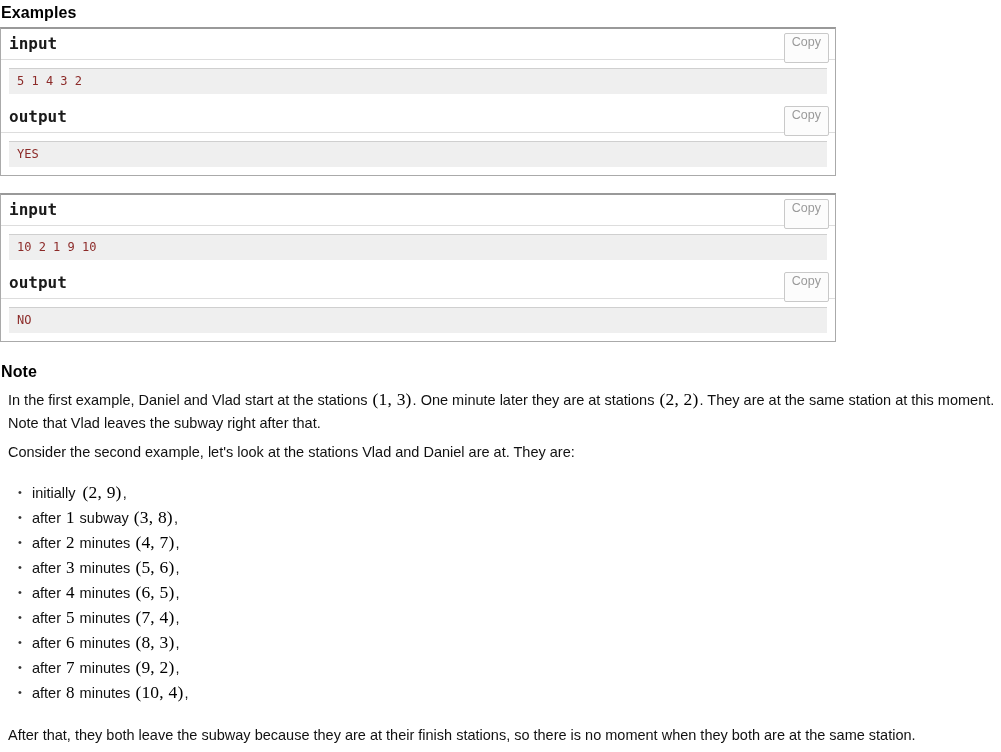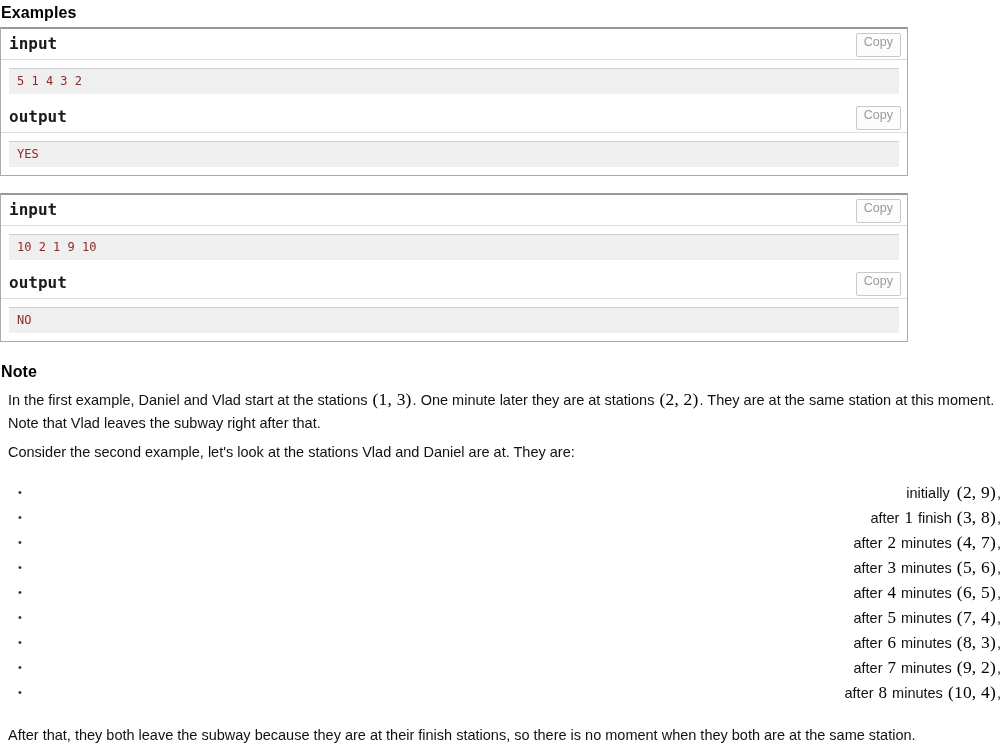--- a/index.html
+++ b/index.html
@@ -34,21 +34,21 @@
   
   .sample-tests {
     margin: 0;
   }
   .sample-test {
     border: 1px solid #aaaaaa;
     border-top: 2px solid #999999;
     background: #ffffff;
     margin-bottom: 17px;
     box-sizing: border-box;
-    width: 908px;
+    width: 836px;
   }
   .io-title-bar {
     position: relative;
     background: #ffffff;
     padding: 4px 8px 5px 8px;
     border-bottom: 1px solid #dddddd;
     min-height: 22px;
     box-sizing: border-box;
   }
   .io-title {
@@ -62,21 +62,21 @@
   .copy-button {
     position: absolute;
     right: 6px;
     top: 4px;
     font-family: "Liberation Sans", sans-serif;
     font-size: 12.5px;
     color: #9a9a9a;
     background: #fcfcfc;
     border: 1px solid #c9c9c9;
     border-radius: 2px;
-    padding: 1px 7px 6px 7px;
+    padding: 1px 7px 12px 7px;
     line-height: 15px;
     cursor: pointer;
     user-select: none;
   }
   .io-content {
     background: #efefef;
     border-top: 1px solid #cfcfcf;
     padding: 4px 8px 5px 8px;
     margin: 8px;
     font-family: "DejaVu Sans Mono", monospace;
@@ -105,21 +105,20 @@
   .note p.spaced {
   }
   .note p.tail {
     margin-top: 17px;
   }
 
   ul.station-list {
     margin: 12px 0 0 0;
     padding: 0 0 0 32px;
     list-style: none;
-    text-align: right;
   }
   ul.station-list li {
     position: relative;
     line-height: 24px;
     font-size: 14.5px;
     color: #111111;
     padding: 0;
   }
   ul.station-list li::before {
     content: "\2022";
@@ -185,21 +184,21 @@
 
   <div class="note">
     <h2 class="section-title">Note</h2>
 
     <p><span>In the first example, Daniel and Vlad start at the stations </span><span class="math">(1, 3)</span><span>. One minute later they are at stations </span><span class="math">(2, 2)</span><span>. They are at the same station at this moment. Note that Vlad leaves the subway right after that.</span></p>
 
     <p class="spaced">Consider the second example, let's look at the stations Vlad and Daniel are at. They are:</p>
 
     <ul class="station-list">
       <li><span>initially </span><span class="math-n"></span><span></span><span class="math">(2, 9)</span><span>,</span></li>
-      <li><span>after </span><span class="math-n">1</span><span> finish </span><span class="math">(3, 8)</span><span>,</span></li>
+      <li><span>after </span><span class="math-n">1</span><span> subway </span><span class="math">(3, 8)</span><span>,</span></li>
       <li><span>after </span><span class="math-n">2</span><span> minutes </span><span class="math">(4, 7)</span><span>,</span></li>
       <li><span>after </span><span class="math-n">3</span><span> minutes </span><span class="math">(5, 6)</span><span>,</span></li>
       <li><span>after </span><span class="math-n">4</span><span> minutes </span><span class="math">(6, 5)</span><span>,</span></li>
       <li><span>after </span><span class="math-n">5</span><span> minutes </span><span class="math">(7, 4)</span><span>,</span></li>
       <li><span>after </span><span class="math-n">6</span><span> minutes </span><span class="math">(8, 3)</span><span>,</span></li>
       <li><span>after </span><span class="math-n">7</span><span> minutes </span><span class="math">(9, 2)</span><span>,</span></li>
       <li><span>after </span><span class="math-n">8</span><span> minutes </span><span class="math">(10, 4)</span><span>,</span></li>
     </ul>
 
     <p class="tail">After that, they both leave the subway because they are at their finish stations, so there is no moment when they both are at the same station.</p>

